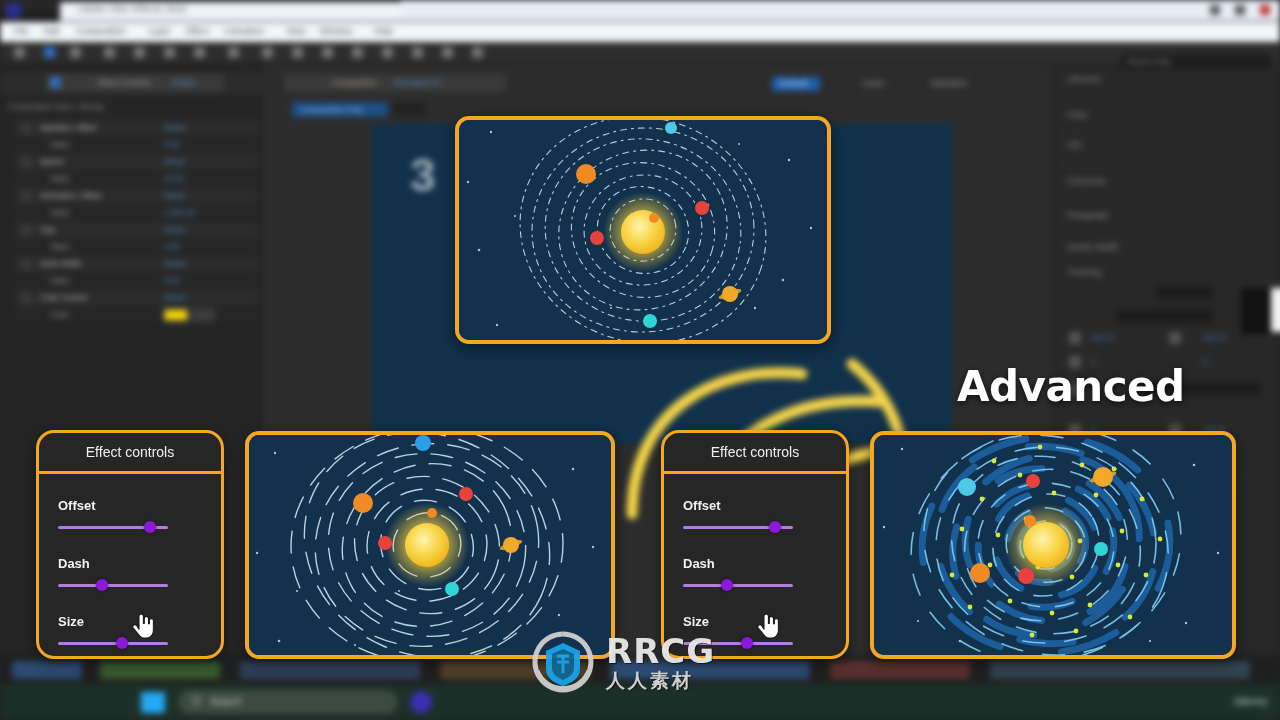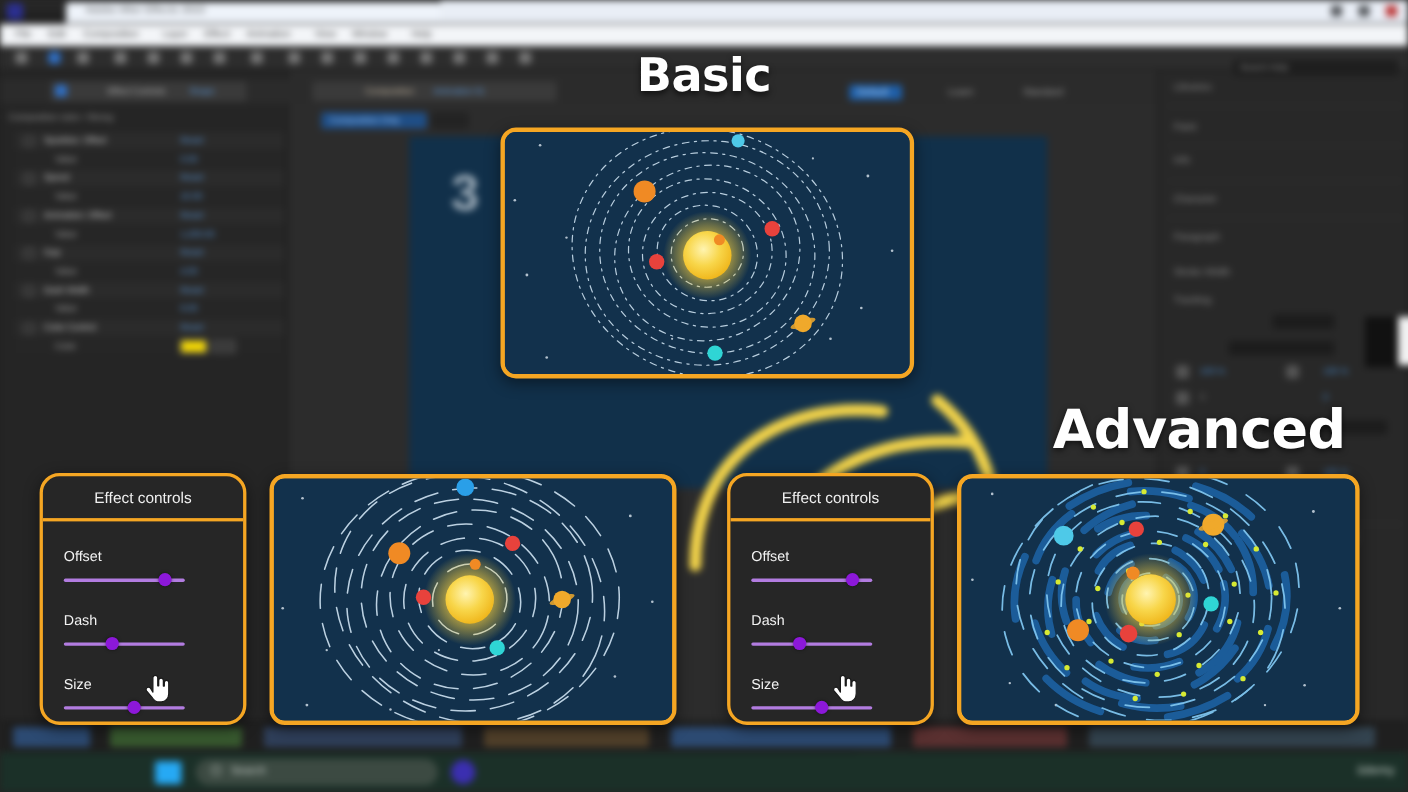--- a/index.html
+++ b/index.html
@@ -217,21 +217,21 @@
     position: absolute;
     color: #ffffff;
     font-family: "DejaVu Sans", sans-serif;
     font-weight: 700;
     letter-spacing: -0.5px;
     text-shadow: 0 2px 6px rgba(0,0,0,.65);
     white-space: nowrap;
   }
   #title-basic { left: 0; right: 0; top: 44px; text-align: center; font-size: 42px; }
   #title-intermediate { left: 300px; top: 362px; font-size: 42px; }
-  #title-advanced { left: 957px; top: 362px; font-size: 49px; }
+  #title-advanced { left: 957px; top: 362px; font-size: 42px; }
 
   .preview {
     position: absolute;
     border: 4px solid #f5a623;
     border-radius: 14px;
     background: #12314c;
     overflow: hidden;
     box-shadow: 0 4px 14px rgba(0,0,0,.45);
   }
   #preview-basic { left: 455px; top: 116px; width: 376px; height: 228px; }
@@ -253,21 +253,21 @@
 
   .cp-header {
     height: 41px;
     border-bottom: 3px solid #f5a623;
     display: flex; align-items: center; justify-content: center;
   }
   .cp-header-text {
     color: #f0f0f0; font-size: 14px; font-family: "Liberation Sans", sans-serif;
   }
   .cp-body { padding: 24px 19px 0 19px; }
-  .cp-group { margin-bottom: 24px; position: relative; }
+  .cp-group { margin-bottom: 24px; position: relative; font-weight: bold; }
   .cp-label {
     color: #f2f2f2; font-size: 13px; margin-bottom: 9px;
     font-family: "Liberation Sans", sans-serif;
   }
   .cp-slider { position: relative; height: 10px; }
   .cp-track {
     position: absolute; left: 0; top: 4px; width: 110px; height: 3px;
     background: #b27ce0; border-radius: 2px;
   }
   .cp-knob {
@@ -515,21 +515,20 @@
         <div class="mag"></div>
         <div class="txt">Search</div>
       </div>
       <div class="appicon"></div>
       <div class="udemy">ûdemy</div>
     </div>
   </div>
 
   <div id="overlay">
 
-    <div class="section-title" id="title-basic">Basic</div>
     <div class="section-title" id="title-advanced">Advanced</div>
 
     <div class="preview" id="preview-basic">
       <svg viewBox="0 0 368 220">
         <defs>
           <radialGradient id="sunGradA" cx="42%" cy="38%" r="62%">
             <stop offset="0%" stop-color="#fff4b0"></stop>
             <stop offset="55%" stop-color="#f8d64a"></stop>
             <stop offset="100%" stop-color="#f0b81e"></stop>
           </radialGradient>
@@ -780,15 +779,28 @@
             <div class="cp-track"></div>
             <div class="cp-knob" style="left:58px"></div>
           </div>
         </div>
       </div>
       <svg class="cursor-hand" style="left:93px; top:180px" viewBox="0 0 22 26">
         <path d="M7 3.2c0-1.3 1-2.3 2.2-2.3s2.2 1 2.2 2.3v7.3h.9V5.6c0-1.2 1-2.2 2.1-2.2s2.1 1 2.1 2.2v5.1h.9V7.6c0-1.1.9-2 2-2s2 .9 2 2v9.9c0 4.2-2.8 7.6-6.8 7.6h-2c-3 0-4.6-1.4-6-3.6L1.2 15c-.7-1.1-.4-2.4.7-3 1-.6 2.2-.3 2.9.7L7 16.2V3.2z" fill="#ffffff" stroke="#1a1a1a" stroke-width="1.1" stroke-linejoin="round"></path>
       </svg>
     </div>
 
+    <div class="watermark">
+      <svg width="66" height="66" viewBox="0 0 66 66">
+        <path d="M33 5 A28 28 0 1 1 32.9 5" fill="none" stroke="#cfcfcf" stroke-width="5"></path>
+        <path d="M7 42 A28 28 0 0 0 59 42" fill="none" stroke="#cfcfcf" stroke-width="5"></path>
+        <path d="M33 14 L50 22 V40 C50 49 42 54 33 57 C24 54 16 49 16 40 V22 Z" fill="#1aa3e8"></path>
+        <path d="M33 20 L44 25 V39 C44 45 39 48 33 51 C27 48 22 45 22 39 V25 Z" fill="#12314c" opacity=".55"></path>
+        <path d="M27 27 h12 M27 33 h12 M33 27 v17" stroke="#1aa3e8" stroke-width="3" fill="none"></path>
+      </svg>
+      <div class="wm-text">
+        <div class="wm-rrcg">RRCG</div>
+        <div class="wm-cn">人人素材</div>
+      </div>
+    </div>
 
   </div>
 </div>
 
 </body></html>

